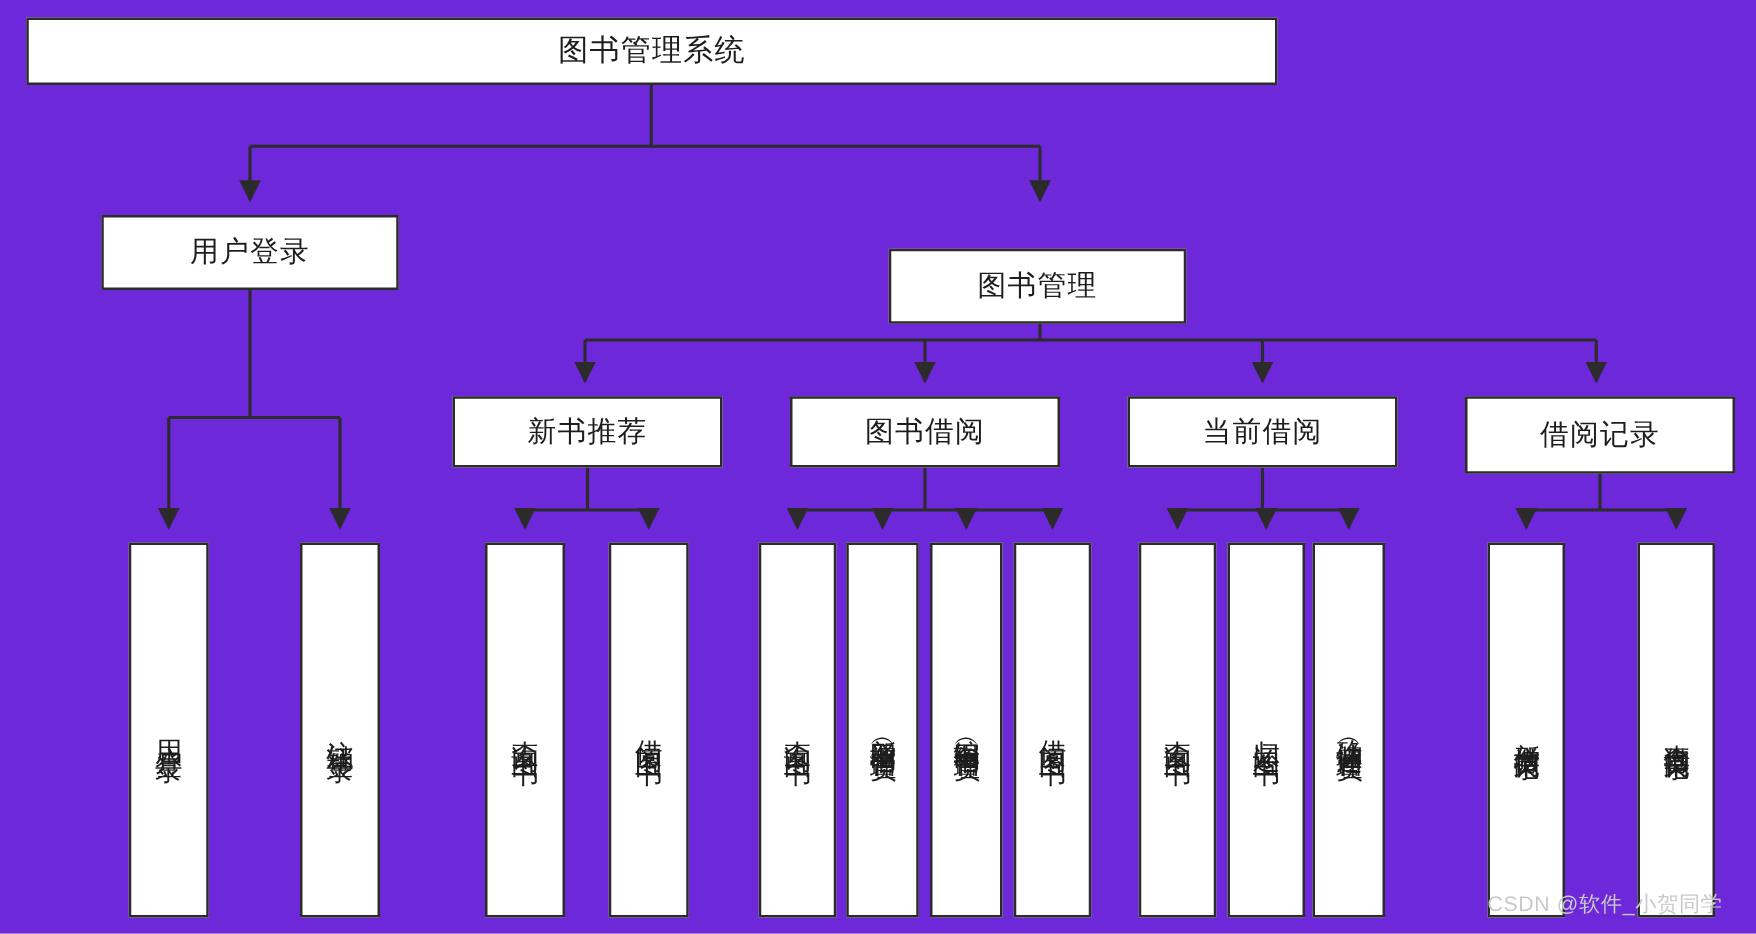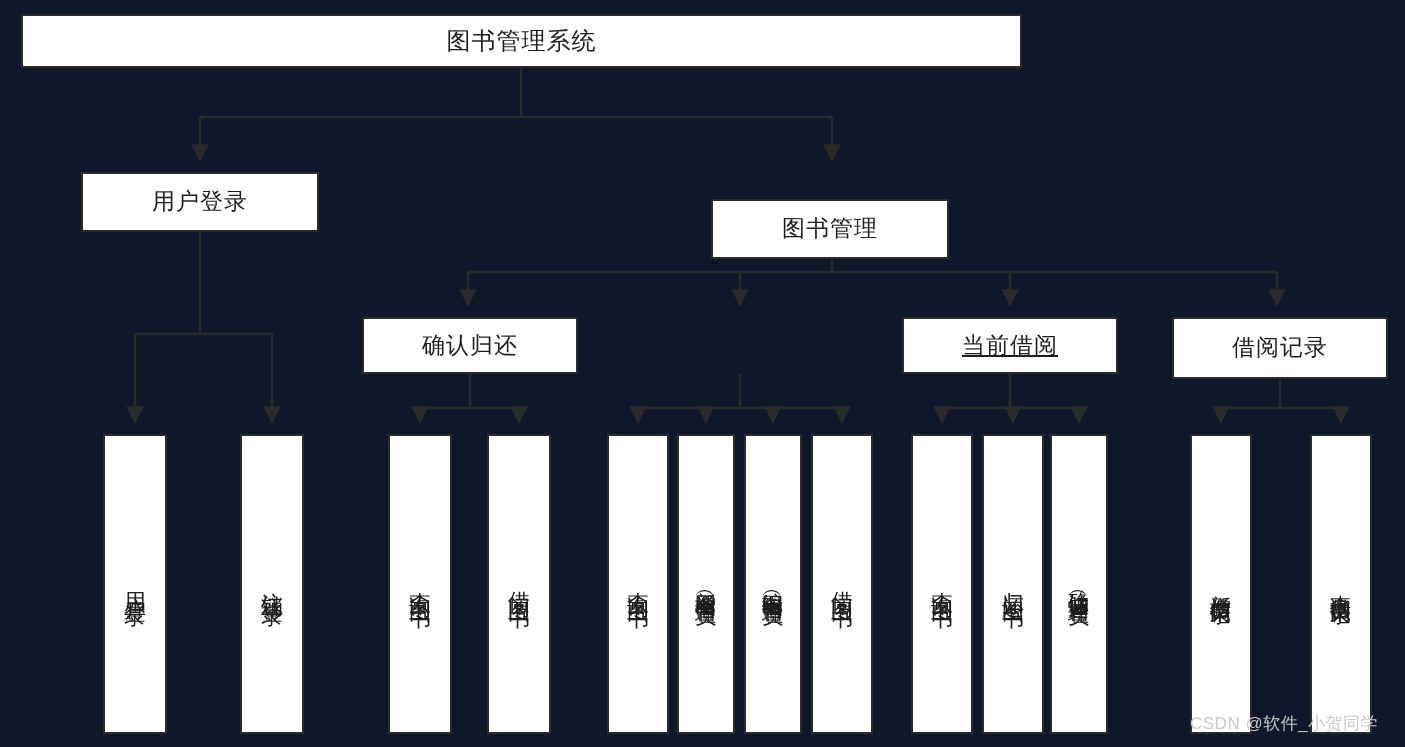--- a/index.html
+++ b/index.html
@@ -7,21 +7,21 @@
     padding: 0;
     background: #ffffff;
   }
   body {
     font-family: "Liberation Sans", "DejaVu Sans", sans-serif;
   }
   #canvas {
     position: relative;
     width: 1405px;
     height: 747px;
-    background: #0f172a;
+    background: #6d28d9;
     overflow: hidden;
   }
   #wires {
     position: absolute;
     left: 0;
     top: 0;
     width: 1405px;
     height: 747px;
     pointer-events: none;
   }
@@ -129,23 +129,26 @@
   </div>
 
   <div class="node horiz" style="left:81px; top:172px; width:238px; height:60px;">
     <span>用户登录</span>
   </div>
   <div class="node horiz" style="left:711px; top:172px; width:238px; height:60px;margin-top:27px;">
     <span>图书管理</span>
   </div>
 
   <div class="node horiz" style="left:362px; top:317px; width:216px; height:57px;">
-    <span>确认归还</span>
+    <span>新书推荐</span>
   </div>
-  <div class="node horiz" style="left:902px; top:317px; width:216px; height:57px;text-decoration:underline;">
+  <div class="node horiz" style="left:632px; top:317px; width:216px; height:57px;">
+    <span>图书借阅</span>
+  </div>
+  <div class="node horiz" style="left:902px; top:317px; width:216px; height:57px;">
     <span>当前借阅</span>
   </div>
   <div class="node horiz" style="left:1172px; top:317px; width:216px; height:62px;">
     <span>借阅记录</span>
   </div>
 
   <div class="node leaf" style="left:103px; top:434px; width:64px; height:300px;">
     <span class="vtext">用户登录</span>
   </div>
   <div class="node leaf" style="left:240px; top:434px; width:64px; height:300px;">

